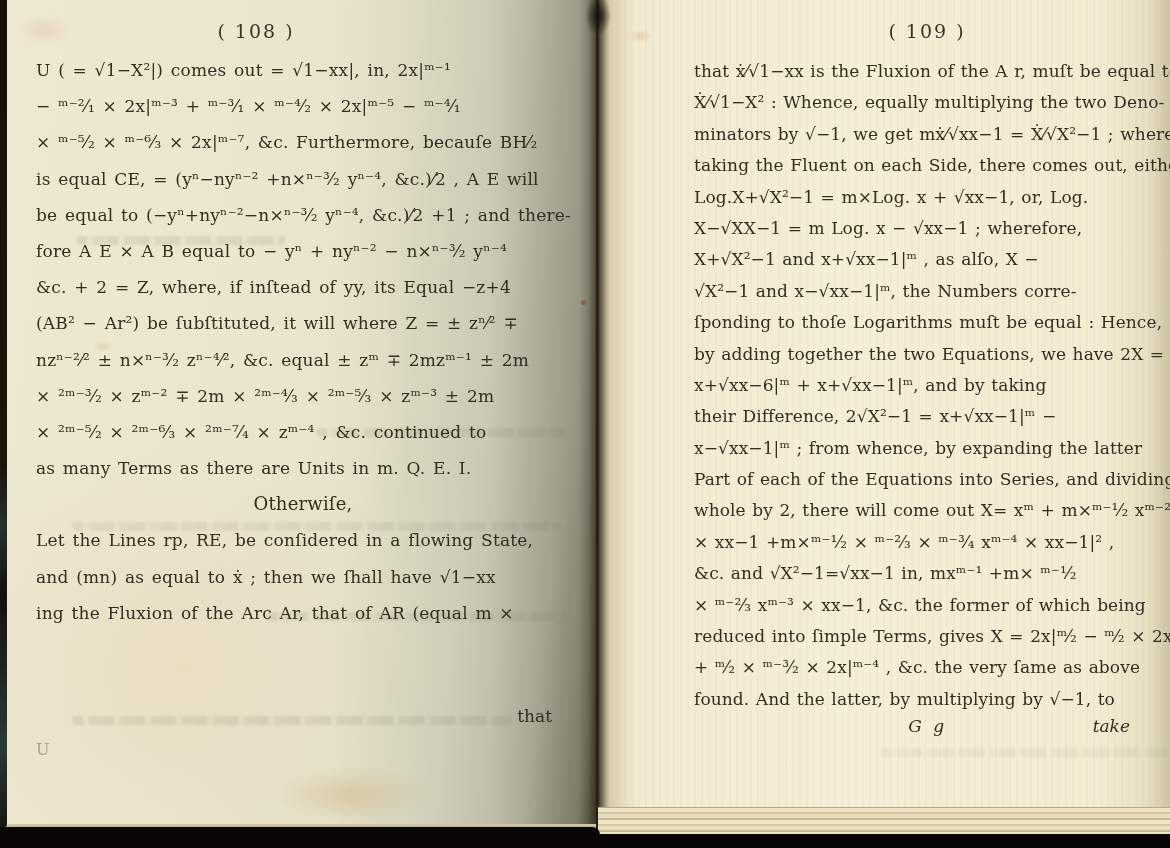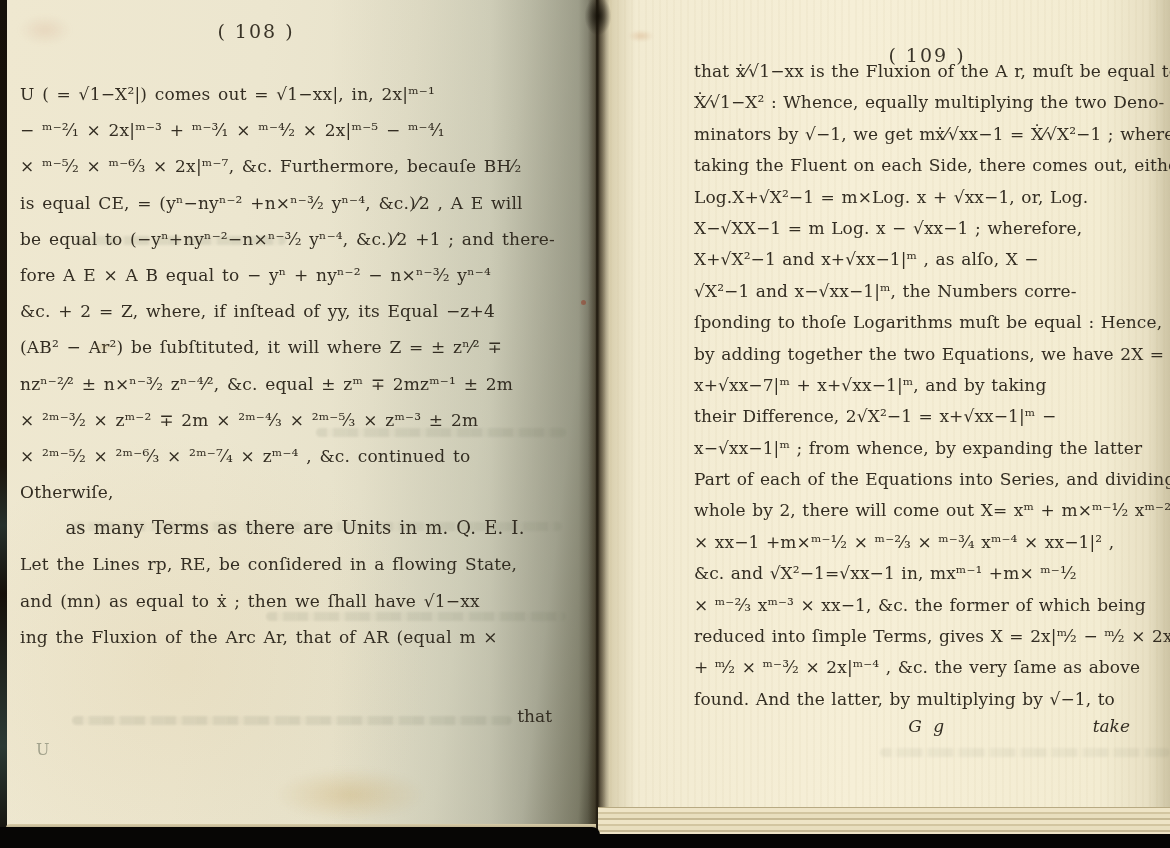--- a/index.html
+++ b/index.html
@@ -42,23 +42,23 @@
     position:absolute;left:6px;bottom:16px;width:590px;height:8px;z-index:4;
     background:linear-gradient(180deg,#d8cca8,#9a8f6e);
     border-top-left-radius:4px;
   }
   .left-outer-edge{position:absolute;left:0;top:0;width:7px;height:848px;background:linear-gradient(180deg,#161009 0%,#1c150c 55%,#27312c 62%,#161009 70%,#2c3a35 88%,#120d07 100%);z-index:2;}
   
   .pg-header{
     position:absolute;font-size:19px;letter-spacing:2px;color:#3a3428;z-index:2;
   }
   .page-left .pg-header{top:20px;left:28px;width:444px;text-align:center;}
-  .page-right .pg-header{top:20px;left:98px;right:10px;text-align:center;margin-top:24px;}
+  .page-right .pg-header{top:20px;left:98px;right:10px;text-align:center;}
   .lines{position:absolute;z-index:2;color:#332d22;}
-  .page-left .lines{top:52px;left:14px;right:26px;font-size:17px;word-spacing:2px;letter-spacing:0.2px;margin-top:24px;}
+  .page-left .lines{top:52px;left:30px;right:26px;font-size:17px;word-spacing:2px;letter-spacing:0.2px;}
   .page-right .lines{top:56px;left:98px;right:8px;font-size:17px;word-spacing:1px;letter-spacing:0.1px;}
   .page-left .line{height:36.2px;line-height:36.2px;white-space:nowrap;}
   .page-right .line{height:31.4px;line-height:31.4px;white-space:nowrap;}
   .page-left .line:nth-child(13){text-align:center;font-size:18px;}
   .catchword-left{position:absolute;top:706px;right:44px;font-size:17px;color:#332d22;z-index:2;}
   .bleed-sig{position:absolute;top:740px;left:30px;font-size:16px;color:#8a8c77;opacity:0.75;z-index:2;}
   .bottom-row-right{position:absolute;top:716px;left:98px;right:10px;height:30px;z-index:2;color:#332d22;font-size:17px;font-style:italic;}
   .signature-right{position:absolute;left:46%;letter-spacing:3px;}
   .catchword-right{position:absolute;right:30px;}
   
@@ -99,22 +99,22 @@
         <div class="line">− ᵐ⁻²⁄₁ × 2x|ᵐ⁻³ + ᵐ⁻³⁄₁ × ᵐ⁻⁴⁄₂ × 2x|ᵐ⁻⁵ − ᵐ⁻⁴⁄₁</div>
         <div class="line">× ᵐ⁻⁵⁄₂ × ᵐ⁻⁶⁄₃ × 2x|ᵐ⁻⁷, &amp;c.  Furthermore, becauſe BH⁄₂</div>
         <div class="line">is equal CE, = (yⁿ−nyⁿ⁻² +n×ⁿ⁻³⁄₂ yⁿ⁻⁴, &amp;c.)⁄2 , A E will</div>
         <div class="line">be equal to (−yⁿ+nyⁿ⁻²−n×ⁿ⁻³⁄₂ yⁿ⁻⁴, &amp;c.)⁄2 +1 ; and there-</div>
         <div class="line">fore A E × A B equal to − yⁿ + nyⁿ⁻² − n×ⁿ⁻³⁄₂ yⁿ⁻⁴</div>
         <div class="line">&amp;c. + 2 = Z, where, if inſtead of yy, its Equal −z+4</div>
         <div class="line">(AB² − Ar²) be ſubſtituted, it will where Z = ± zⁿ⁄² ∓</div>
         <div class="line">nzⁿ⁻²⁄² ± n×ⁿ⁻³⁄₂ zⁿ⁻⁴⁄², &amp;c. equal ± zᵐ ∓ 2mzᵐ⁻¹ ± 2m</div>
         <div class="line">× ²ᵐ⁻³⁄₂ × zᵐ⁻² ∓ 2m × ²ᵐ⁻⁴⁄₃ × ²ᵐ⁻⁵⁄₃ × zᵐ⁻³ ± 2m</div>
         <div class="line">× ²ᵐ⁻⁵⁄₂ × ²ᵐ⁻⁶⁄₃ × ²ᵐ⁻⁷⁄₄ × zᵐ⁻⁴ , &amp;c.  continued to</div>
+        <div class="line">as many Terms as there are Units in m.   Q. E. I.</div>
         <div class="line">Otherwiſe,</div>
-        <div class="line">as many Terms as there are Units in m.   Q. E. I.</div>
         <div class="line">Let the Lines rp, RE, be conſidered in a flowing State,</div>
         <div class="line">and (mn) as equal to ẋ ;  then we ſhall have √1−xx</div>
         <div class="line">ing the Fluxion of the Arc Ar, that of AR (equal m ×</div>
       </div>
     <div class="catchword-left">that</div>
     <div class="bleed-sig">U</div>
     <div class="smudge sm1"></div>
     <div class="smudge sm2"></div>
     <div class="smudge sm3"></div>
     <div class="smudge sm4"></div>
@@ -127,21 +127,21 @@
         <div class="line">that ẋ⁄√1−xx is the Fluxion of the A r, muſt be equal to</div>
         <div class="line">Ẋ⁄√1−X² :  Whence, equally multiplying the two Deno-</div>
         <div class="line">minators by √−1, we get mẋ⁄√xx−1 = Ẋ⁄√X²−1 ;  where,</div>
         <div class="line">taking the Fluent on each Side, there comes out, either,</div>
         <div class="line">Log.X+√X²−1 = m×Log. x + √xx−1, or, Log.</div>
         <div class="line">X−√XX−1 = m Log. x − √xx−1 ;  wherefore,</div>
         <div class="line">X+√X²−1 and x+√xx−1|ᵐ ,  as alſo,  X −</div>
         <div class="line">√X²−1 and x−√xx−1|ᵐ,  the Numbers corre-</div>
         <div class="line">ſponding to thoſe Logarithms muſt be equal :  Hence,</div>
         <div class="line">by adding together the two Equations, we have 2X =</div>
-        <div class="line">x+√xx−7|ᵐ + x+√xx−1|ᵐ,  and by taking</div>
+        <div class="line">x+√xx−6|ᵐ + x+√xx−1|ᵐ,  and by taking</div>
         <div class="line">their Difference,  2√X²−1  =  x+√xx−1|ᵐ −</div>
         <div class="line">x−√xx−1|ᵐ ;  from whence, by expanding the latter</div>
         <div class="line">Part of each of the Equations into Series, and dividing the</div>
         <div class="line">whole by 2, there will come out X= xᵐ + m×ᵐ⁻¹⁄₂ xᵐ⁻²</div>
         <div class="line">× xx−1 +m×ᵐ⁻¹⁄₂ × ᵐ⁻²⁄₃ × ᵐ⁻³⁄₄ xᵐ⁻⁴ × xx−1|² ,</div>
         <div class="line">&amp;c. and √X²−1=√xx−1 in, mxᵐ⁻¹ +m× ᵐ⁻¹⁄₂</div>
         <div class="line">× ᵐ⁻²⁄₃ xᵐ⁻³ × xx−1,  &amp;c.  the former of which being</div>
         <div class="line">reduced into ſimple Terms, gives X = 2x|ᵐ⁄₂ − ᵐ⁄₂ × 2x|ᵐ⁻²</div>
         <div class="line">+ ᵐ⁄₂ × ᵐ⁻³⁄₂ × 2x|ᵐ⁻⁴ ,  &amp;c.  the very ſame as above</div>
         <div class="line">found.  And the latter,  by multiplying by √−1, to</div>

